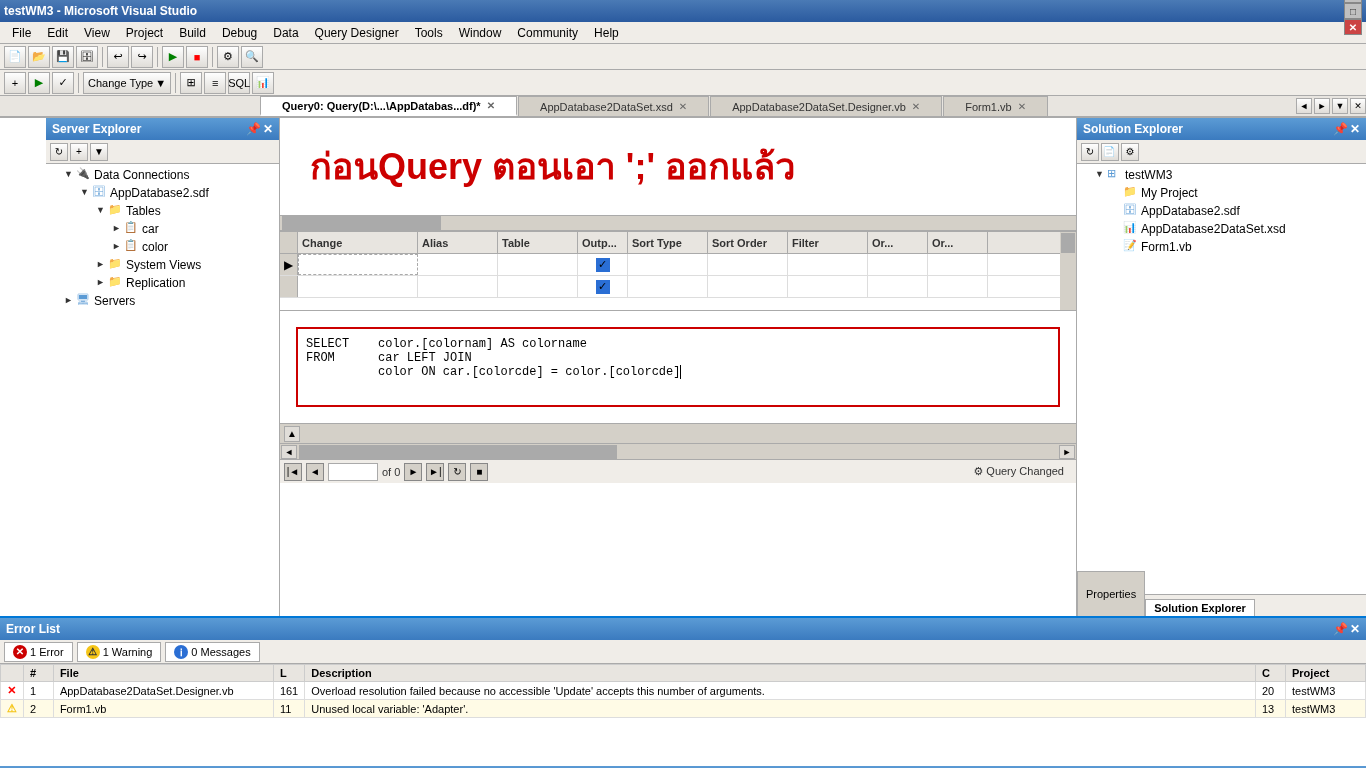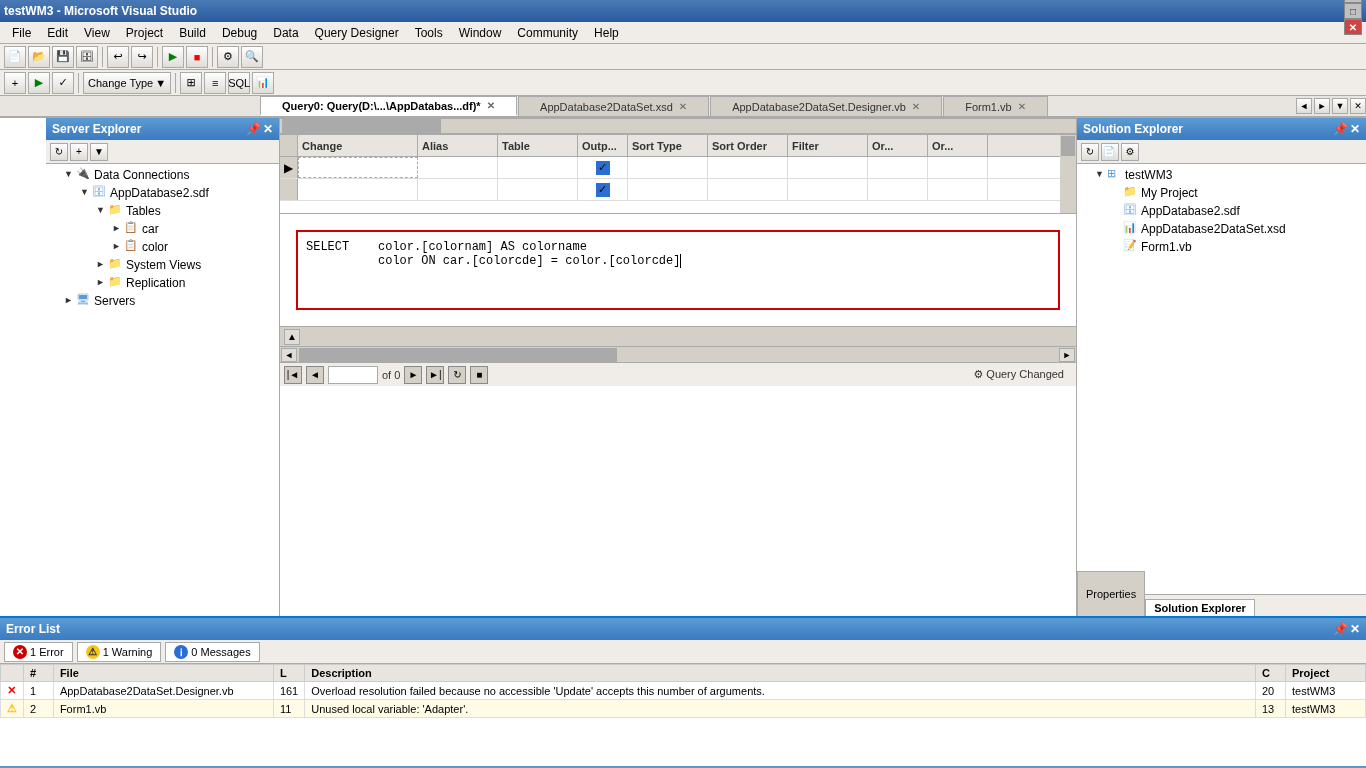--- a/index.html
+++ b/index.html
@@ -254,20 +254,23 @@
       <div class="tree-item tree-indent-1">
         <span class="expand-arrow">►</span>
         <span class="tree-icon server-icon">🖥</span>
         <span>Servers</span>
       </div>
     </div>
   </div>
 
   <div id="content-area">
 
+    <div id="query-text-display">
+      <div class="thai-text">ก่อนQuery  ตอนเอา  ';'  ออกแล้ว</div>
+    </div>
 
     <div style="height:16px;background:#d4d0c8;border-top:1px solid #aaa;border-bottom:1px solid #aaa;display:flex;align-items:center;">
       <div style="height:14px;background:#aaa;width:20%;margin:1px 2px;"></div>
     </div>
 
     <div id="grid-scroll-container" style="height:80px;position:relative;overflow:hidden;">
 
       <div id="col-header">
         <div class="row-indicator"></div>
         <div class="col-hdr-cell" style="width:120px;">Change</div>
@@ -312,20 +315,21 @@
         </div>
       </div>
 
       <div class="v-scrollbar" style="position:absolute;right:0;top:0;height:100%;">
         <div class="scroll-thumb"></div>
       </div>
     </div>
 
     <div id="sql-editor">
       <div>SELECT&nbsp;&nbsp;&nbsp;&nbsp;color.[colornam] AS colorname</div>
+      <div>FROM&nbsp;&nbsp;&nbsp;&nbsp;&nbsp;&nbsp;car LEFT JOIN</div>
       <div>&nbsp;&nbsp;&nbsp;&nbsp;&nbsp;&nbsp;&nbsp;&nbsp;&nbsp;&nbsp;color ON car.[colorcde] = color.[colorcde]<span style="border-left:1px solid #000;">&nbsp;</span></div>
     </div>
 
     <div style="height:20px;background:#d4d0c8;border-top:1px solid #aaa;display:flex;align-items:center;padding:0 4px;">
       <div style="width:16px;height:16px;background:#e0ddd8;border:1px solid #aaa;display:flex;align-items:center;justify-content:center;font-size:10px;cursor:pointer;">▲</div>
     </div>
 
     <div style="height:16px;background:#d4d0c8;border-top:1px solid #aaa;display:flex;align-items:center;">
       <div style="width:16px;height:14px;background:#e0ddd8;border:1px solid #aaa;display:flex;align-items:center;justify-content:center;font-size:9px;margin:1px;cursor:pointer;">◄</div>
       <div style="height:14px;background:#aaa;width:40%;margin:1px;"></div>

